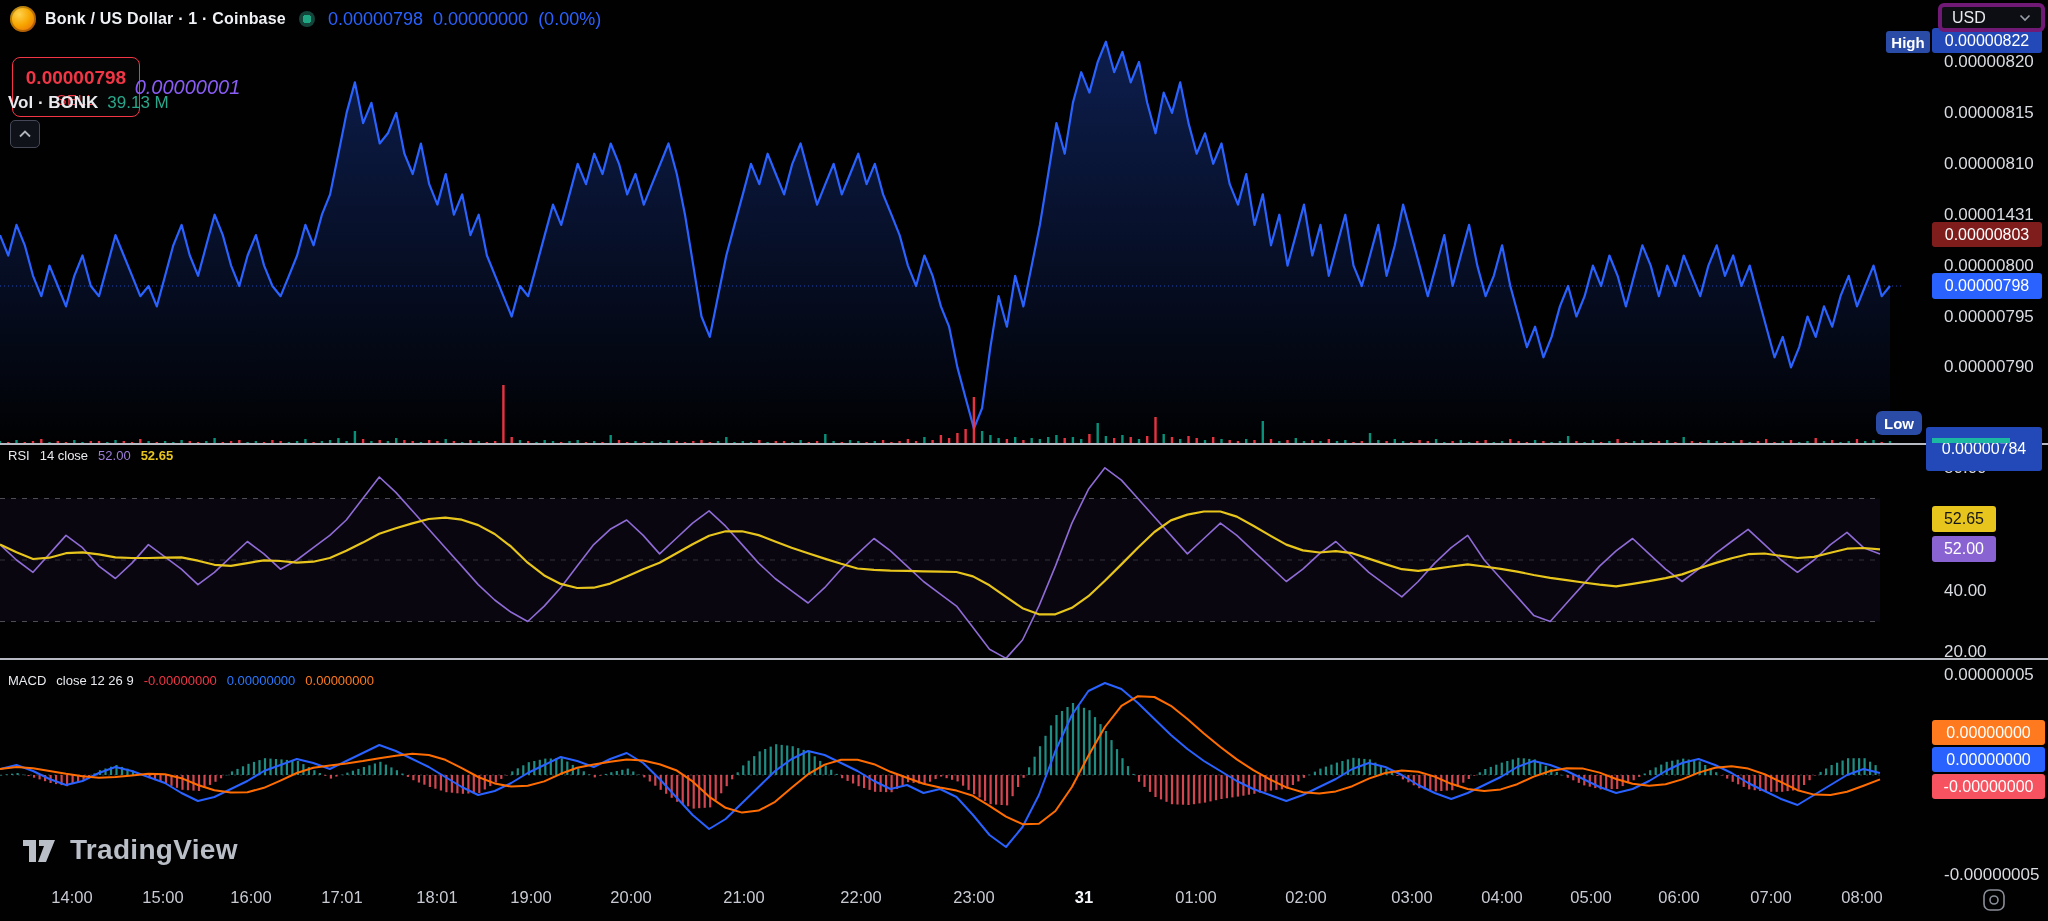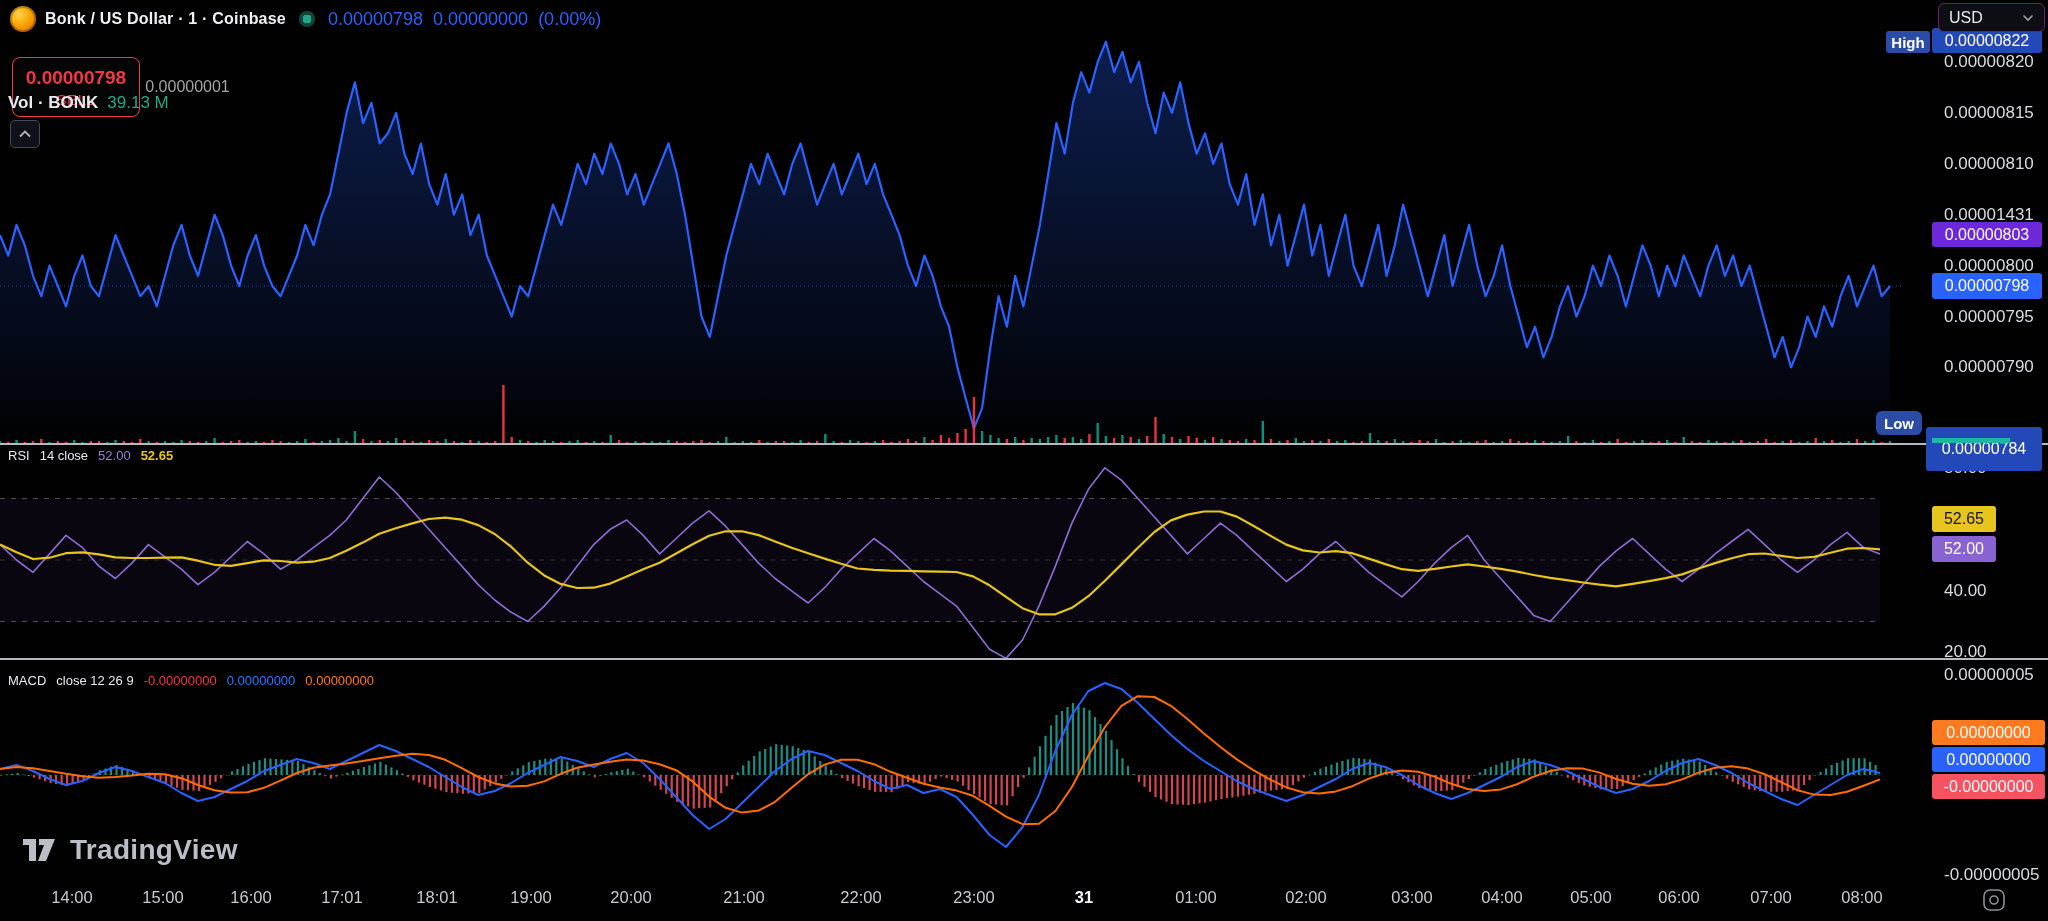--- a/index.html
+++ b/index.html
@@ -17,57 +17,57 @@
         background:radial-gradient(circle,#1fa784 0 38%,#14443a 40% 100%);}
   .quote{display:flex;gap:10px;font-size:18px;font-weight:500;color:#2962FF;margin-left:4px;}
   .order-row{position:absolute;left:12px;top:57px;display:flex;align-items:stretch;z-index:8;}
   .obtn{width:126px;height:58px;border-radius:8px;display:flex;flex-direction:column;align-items:center;
         justify-content:center;gap:2px;cursor:pointer;background:rgba(255,255,255,0.02);}
   .obtn .v{font-size:19px;font-weight:bold;}
   .obtn .l{font-size:15px;letter-spacing:.6px;}
   .sell{border:1.5px solid #F23645;} .sell .v,.sell .l{color:#F23645;}
   .buy{border:1.5px solid #2962FF;margin-left:0;} .buy .v,.buy .l{color:#2962FF;}
   .spread{width:95px;display:flex;align-items:center;justify-content:center;
-        font-size:16px;color:#a3a3a3;}
+        font-size:20px;color:#8b5cf6;font-style:italic;}
   .vol-row{position:absolute;left:8px;top:93px;display:flex;gap:9px;align-items:center;
         font-size:17px;z-index:8;}
   .vol-row .lab{color:#e8eaee;font-weight:bold;}
   .vol-row .val{color:#2aa78a;font-weight:500;}
   .collapse-btn{position:absolute;left:10px;top:120px;width:28px;height:26px;background:#101219;
         border:1px solid #454957;border-radius:5px;display:flex;align-items:center;justify-content:center;
         z-index:8;cursor:pointer;}
   
   .pane-header{position:absolute;display:flex;gap:10px;align-items:center;font-size:13px;z-index:8;}
   .pane-header .t{color:#e8eaee;font-weight:500;}
   .rsi-v1{color:#9f7ddb;font-weight:500;} .rsi-v2{color:#e7c51c;font-weight:bold;}
   .m-red{color:#F23645;font-weight:500;} .m-blue{color:#2979ff;font-weight:500;} .m-orange{color:#ff7a1e;font-weight:500;}
   
   .axis-label{position:absolute;left:1944px;font-size:17px;color:#d8dbe0;z-index:5;white-space:nowrap;}
   .badge{position:absolute;display:flex;align-items:center;justify-content:center;border-radius:3px;
         font-size:16px;font-weight:500;color:#fff;z-index:7;white-space:nowrap;}
   .chip{font-size:15px;font-weight:bold;}
   .b-navy{background:#2349b8;}
   .b-high-chip{left:1886px;top:31px;width:44px;height:22px;background:#2a4ba6;}
   .b-high-val{left:1932px;top:28px;width:110px;height:25px;z-index:6;}
-  .b-prev{left:1932px;top:222px;width:110px;height:25px;background:#6d28d9;}
+  .b-prev{left:1932px;top:222px;width:110px;height:25px;background:#7f1d1d;}
   .b-last{left:1932px;top:273px;width:110px;height:26px;background:#2962FF;}
   .b-low-chip{left:1876px;top:411px;width:46px;height:24px;background:#2a4ba6;border-radius:6px;}
   .b-low-val{left:1926px;top:427px;width:116px;height:44px;}
   .teal-underline{position:absolute;left:1932px;top:438px;width:78px;height:5px;background:#1cb9a2;z-index:7;}
   .b-rsi-ma{left:1932px;top:506px;width:64px;height:26px;background:#e7c51c;color:#15161a;}
   .b-rsi{left:1932px;top:536px;width:64px;height:26px;background:#8a63d2;}
   .b-macd-sig{left:1932px;top:720px;width:113px;height:25px;background:#ff7a1e;}
   .b-macd{left:1932px;top:747px;width:113px;height:25px;background:#2962FF;}
   .b-macd-hist{left:1932px;top:774px;width:113px;height:25px;background:#f7525f;}
   .usd-select{position:absolute;left:1938px;top:3px;width:107px;height:29px;background:#0c0e13;
-        border:1px solid #701a75;border-radius:6px;display:flex;align-items:center;justify-content:space-between;
+        border:4px solid #701a75;border-radius:6px;display:flex;align-items:center;justify-content:space-between;
         padding:0 10px;box-sizing:border-box;font-size:16px;color:#e8eaee;z-index:10;cursor:pointer;}
   .scale-zone{position:absolute;z-index:2;}
   
-  .brand{position:absolute;left:20px;top:834px;display:flex;align-items:center;gap:10px;z-index:8;}
+  .brand{position:absolute;left:20px;top:834px;display:flex;align-items:flex-end;gap:10px;z-index:8;}
   .brand .txt{font-size:28px;font-weight:bold;color:#b9bec7;letter-spacing:.3px;}
   .time-label{position:absolute;top:888px;transform:translateX(-50%);font-size:16.5px;color:#c8cbd3;
         font-weight:500;z-index:5;}
   .time-label.day{color:#f4f6fa;font-weight:bold;}
   .clock-btn{position:absolute;left:1980px;top:886px;width:28px;height:28px;display:flex;align-items:center;
         justify-content:center;z-index:8;cursor:pointer;}
 </style>
 </head>
 <body>
 

